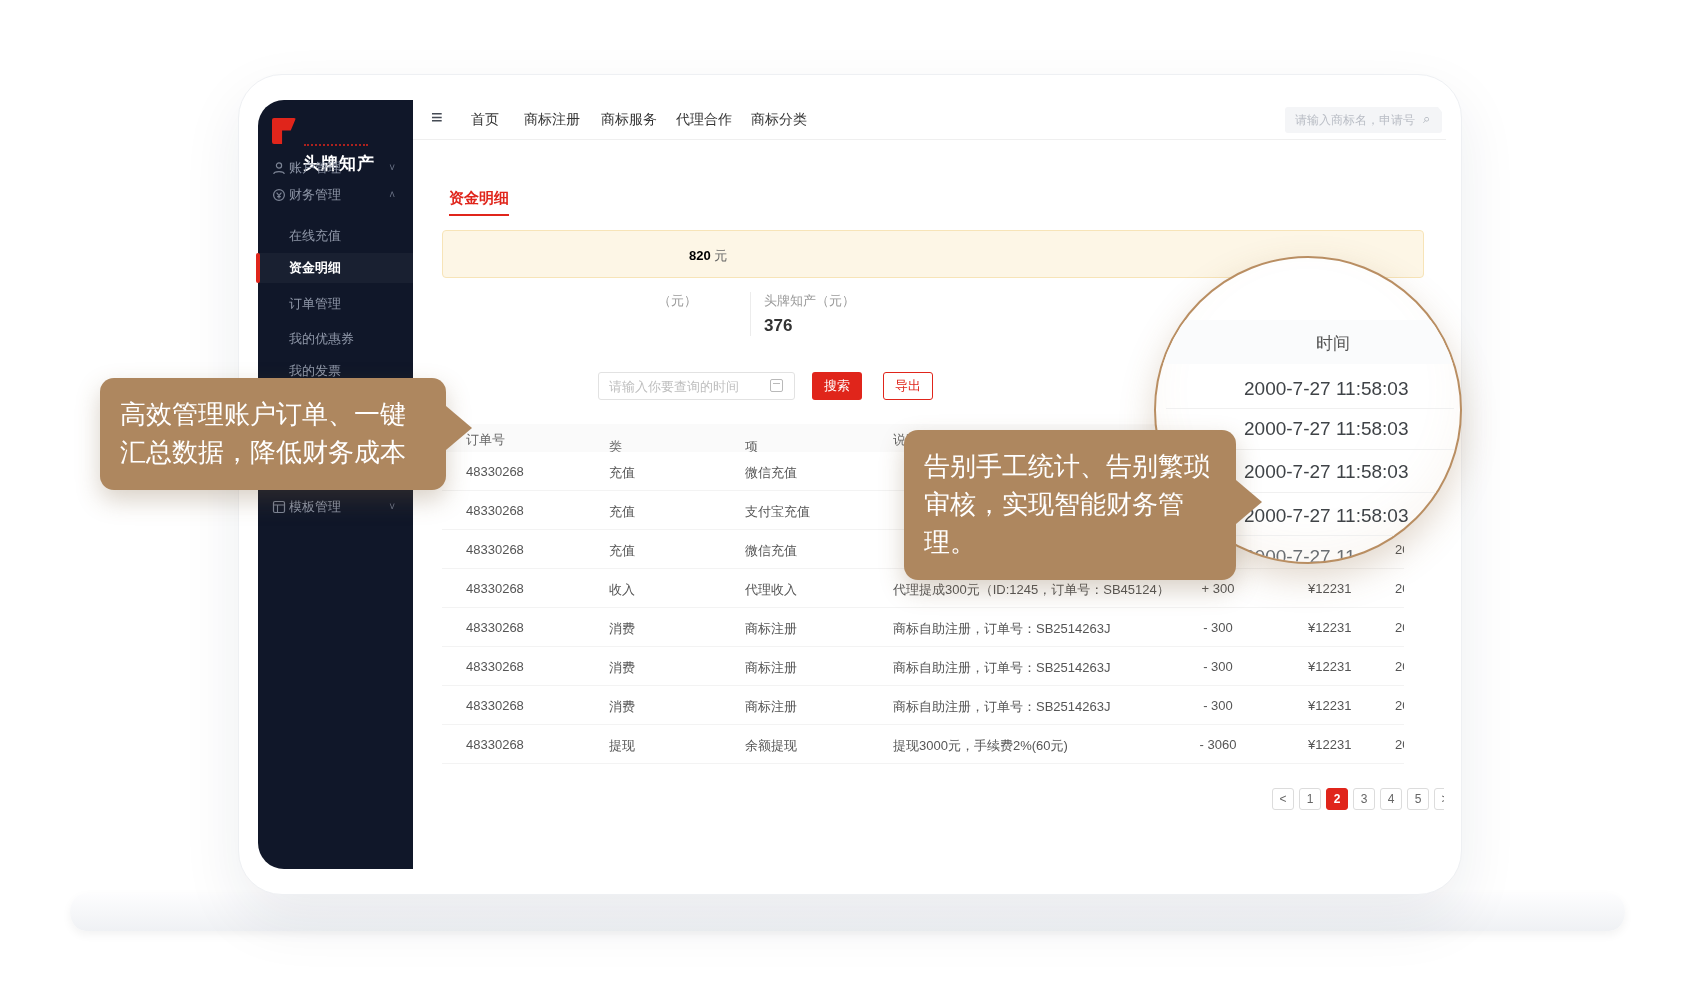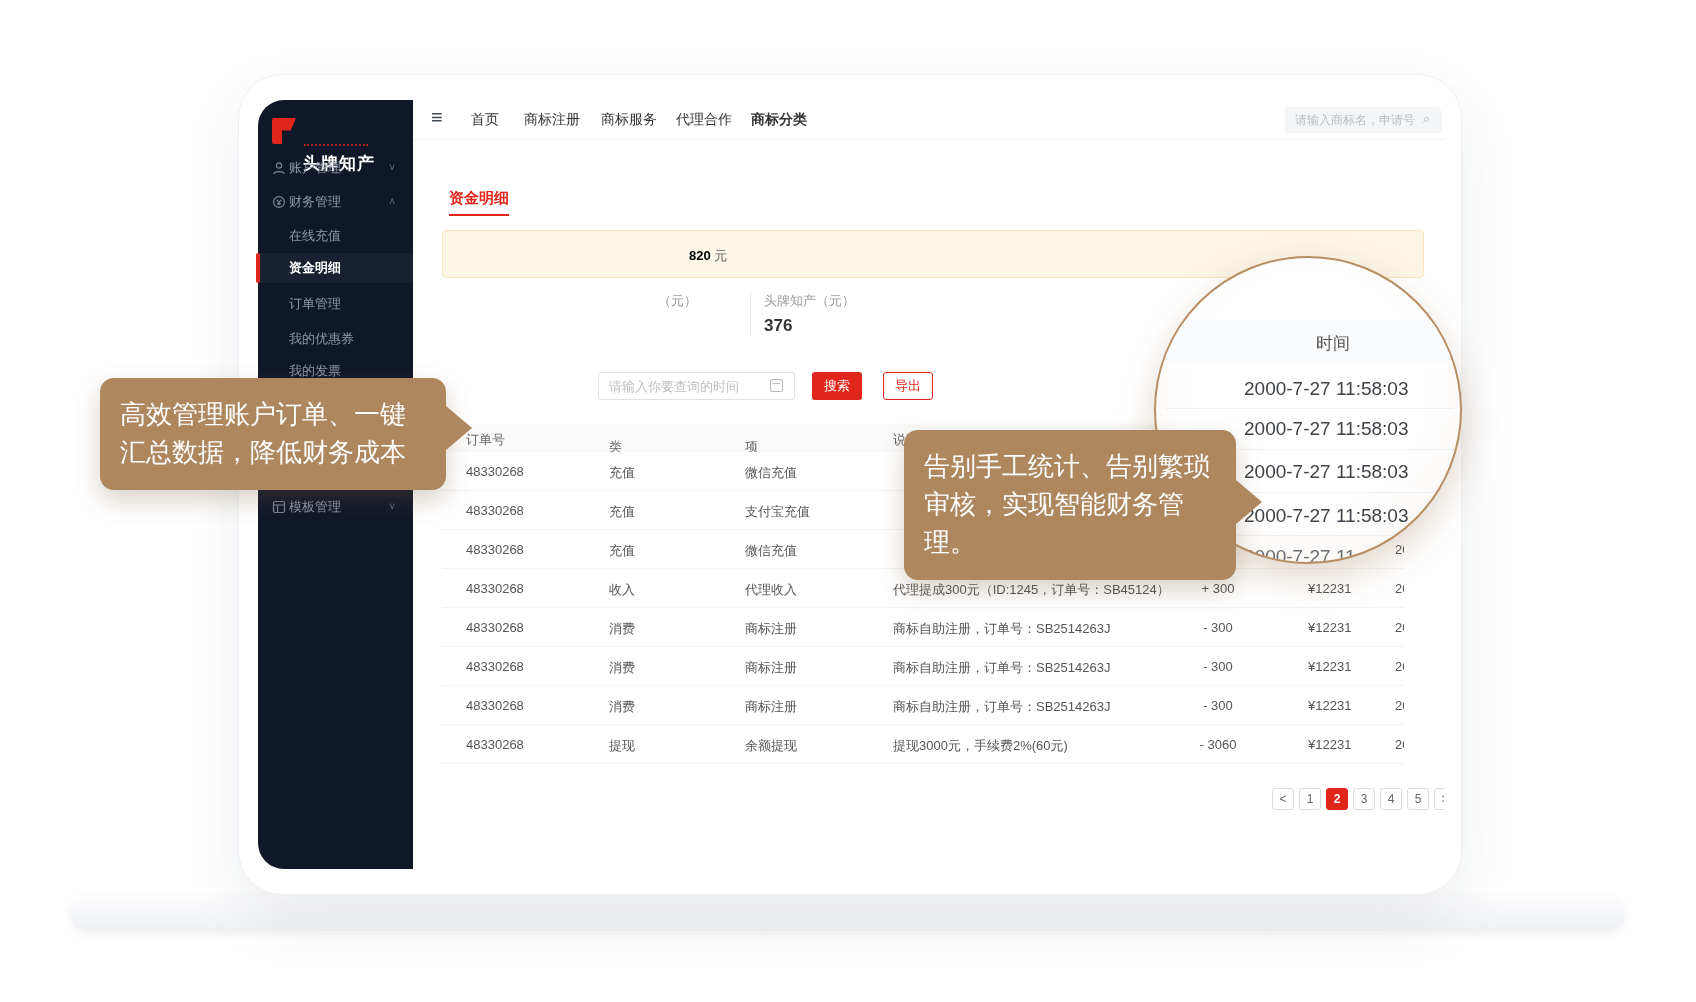--- a/index.html
+++ b/index.html
@@ -23,35 +23,35 @@
   .logo-row { position:absolute; left:14px; top:14px; width:130px; height:44px; }
   .logo-mark { position:absolute; left:0; top:4px; width:24px; height:26px; background:#e0251b;
     clip-path:polygon(0 0,100% 0,78% 48%,42% 48%,42% 100%,0 100%); border-radius:2px; }
   .logo-text { position:absolute; left:31px; top:6px; color:#fff; font-size:17px; font-weight:bold; letter-spacing:1px;margin-top:32px; }
   .logo-tagline { position:absolute; left:32px; top:30px; width:64px; border-top:2px dotted rgba(224,37,27,.75); }
   .side-item { position:absolute; left:0; width:155px; height:30px; color:#8f97a8; font-size:13px; line-height:30px; }
   .side-item .lbl { position:absolute; left:31px; }
   .side-item .sub-lbl { position:absolute; left:31px; }
   .side-item .ico { position:absolute; left:14px; top:8px; width:14px; height:14px; opacity:.85; }
   .side-item .chev { position:absolute; right:18px; top:0; font-size:10px; color:#6d7588; }
-  .si-0 { top:53px; } .si-1 { top:87px;text-decoration:underline; } .si-2 { top:121px; } .si-3 { top:153px; }
+  .si-0 { top:53px; } .si-1 { top:80px;text-decoration:underline; } .si-2 { top:121px; } .si-3 { top:153px; }
   .si-4 { top:189px; } .si-5 { top:224px; } .si-6 { top:256px; } .si-7 { top:392px; }
   .side-item.active { color:#ffffff; font-weight:bold; background:rgba(255,255,255,.04); }
   .side-item.active::before { content:""; position:absolute; left:-2px; top:0; width:4px; height:30px; background:#e0251b; border-radius:2px; }
 
   
   .main { position:absolute; left:413px; top:100px; width:1033px; height:773px; background:#fff;
     border-radius:0 26px 26px 0; overflow:hidden; }
   
   .navbar { position:absolute; left:0; top:0; width:1033px; height:40px; background:#fff; border-bottom:1px solid #efefef; }
   .hamburger { position:absolute; left:18px; top:6px; font-size:20px; color:#454b54; }
   .nav-item { position:absolute; top:11px; font-size:14px; color:#333; }
   .nav-item:nth-child(1){ left:58px; } .nav-item:nth-child(2){ left:111px; }
   .nav-item:nth-child(3){ left:188px; } .nav-item:nth-child(4){ left:263px; }
-  .nav-item:nth-child(5){ left:338px;font-weight:bold; }
+  .nav-item:nth-child(5){ left:338px; }
   .top-search { position:absolute; left:872px; top:7px; width:157px; height:26px; background:#f4f5f7;
     border:none; border-radius:3px; font-size:12px; color:#555; padding:0 24px 0 10px; outline:none; }
   .top-search::placeholder { color:#b9bdc5; }
   .search-glyph { position:absolute; left:1010px; top:11px; font-size:13px; color:#aab0b8; }
 
   
   .crumb-band { position:absolute; left:0; top:41px; width:1033px; height:31px; background:#f4f5f8; }
   .crumb { position:absolute; left:20px; top:8px; font-size:12px; color:#a6a9ae; }
   .crumb b { color:#5d6166; font-weight:bold; }
 

